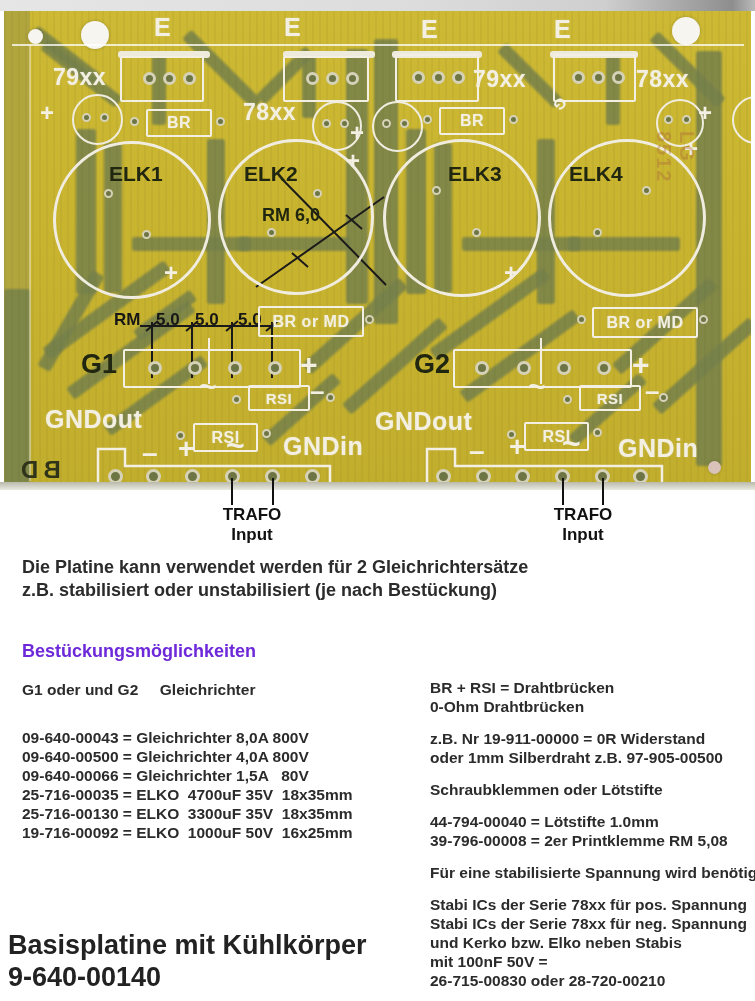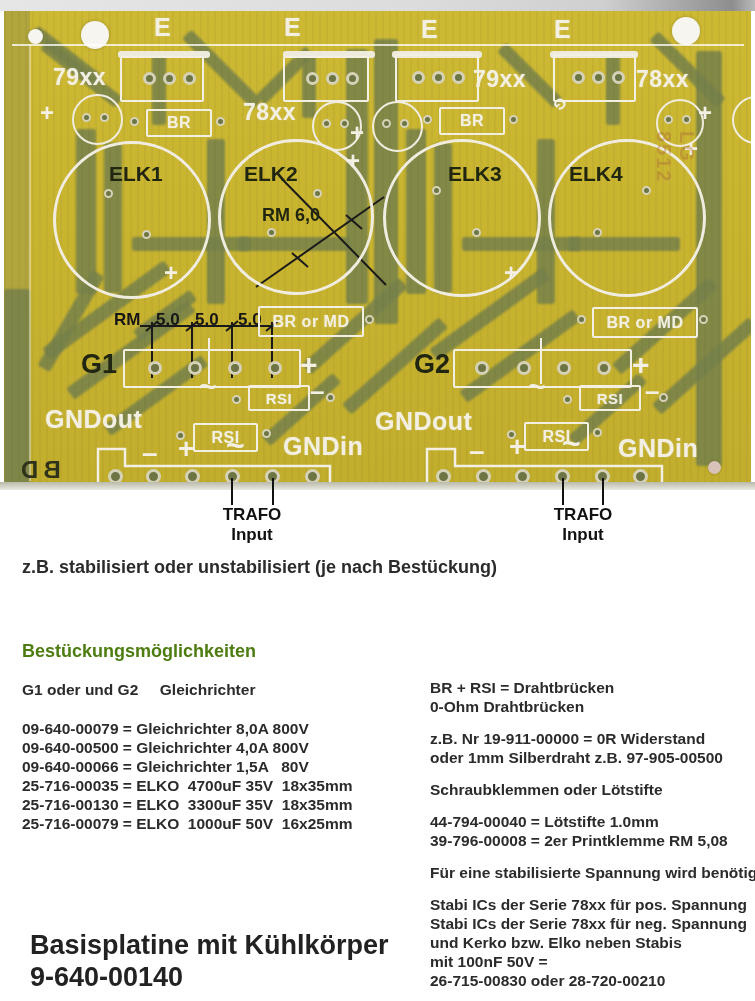--- a/index.html
+++ b/index.html
@@ -68,28 +68,28 @@
   .bar{position:absolute;height:7px;background:#eeebdd;border-radius:3px;}
   .edge-mark{position:absolute;left:694px;top:120px;color:rgba(165,95,60,.35);font-size:20px;
     transform:rotate(90deg);transform-origin:left top;letter-spacing:2px;}
   .dbm{position:absolute;left:12px;top:445px;color:#2e3319;font-size:24px;letter-spacing:5px;transform:scaleX(-1);}
   svg.anno{position:absolute;inset:0;pointer-events:none;}
   
   .leader{position:absolute;width:2px;height:27px;background:#111;}
   .trafo{position:absolute;width:110px;text-align:center;color:#111;font-size:17px;line-height:20px;}
   
   .intro{position:absolute;left:22px;top:556px;color:#2b2b2b;font-size:18px;line-height:23px;}
-  .h1{position:absolute;left:22px;top:641px;color:#4d7c0f;font-size:18px;}
+  .h1{position:absolute;left:22px;top:641px;color:#6d28d9;font-size:18px;}
   .colL{position:absolute;left:22px;top:680px;color:#2b2b2b;font-size:15.5px;}
   .colR{position:absolute;left:430px;top:678px;color:#2b2b2b;font-size:15.5px;}
   .line{height:19px;line-height:19px;white-space:pre;}
   .line:empty{height:13px;}
   .grp-head{white-space:pre;height:19px;line-height:19px;}
-  .gap13{margin-bottom:20px;} .gap12{margin-top:12px;margin-bottom:12px;}
-  .title{position:absolute;left:30px;top:929px;color:#222;font-size:27px;line-height:32px;}
+  .gap13{margin-bottom:29px;} .gap12{margin-top:12px;margin-bottom:12px;}
+  .title{position:absolute;left:8px;top:929px;color:#222;font-size:27px;line-height:32px;}
 </style>
 </head>
 <body>
 
 <div class="page">
 
   <div class="scan-strip"></div>
 
   <div class="pcb">
     <div class="edgeL"></div>
@@ -348,36 +348,37 @@
   <div class="trafo" style="left:197px;top:505px">
     <div>TRAFO</div>
     <div>Input</div>
   </div>
   <div class="trafo" style="left:528px;top:505px">
     <div>TRAFO</div>
     <div>Input</div>
   </div>
 
   <div class="intro">
+      <div>Die Platine kann verwendet werden für 2 Gleichrichtersätze</div>
       <div>z.B. stabilisiert oder unstabilisiert (je nach Bestückung)</div>
     </div>
 
   <div class="h1">Bestückungsmöglichkeiten</div>
 
   <div class="colL">
     <div class="grp-head gap13">G1 oder und G2     Gleichrichter</div>
     <div>
-        <div class="line">09-640-00079 = Gleichrichter 8,0A 800V</div>
+        <div class="line">09-640-00043 = Gleichrichter 8,0A 800V</div>
         <div class="line">09-640-00500 = Gleichrichter 4,0A 800V</div>
         <div class="line">09-640-00066 = Gleichrichter 1,5A   80V</div>
       </div>
     <div>
         <div class="line">25-716-00035 = ELKO  4700uF 35V  18x35mm</div>
         <div class="line">25-716-00130 = ELKO  3300uF 35V  18x35mm</div>
-        <div class="line">25-716-00079 = ELKO  1000uF 50V  16x25mm</div>
+        <div class="line">19-716-00092 = ELKO  1000uF 50V  16x25mm</div>
       </div>
   </div>
 
   <div class="colR">
       <div class="line">BR + RSI = Drahtbrücken</div>
       <div class="line">0-Ohm Drahtbrücken</div>
       <div class="line"></div>
       <div class="line">z.B. Nr 19-911-00000 = 0R Widerstand</div>
       <div class="line">oder 1mm Silberdraht z.B. 97-905-00500</div>
       <div class="line"></div>

